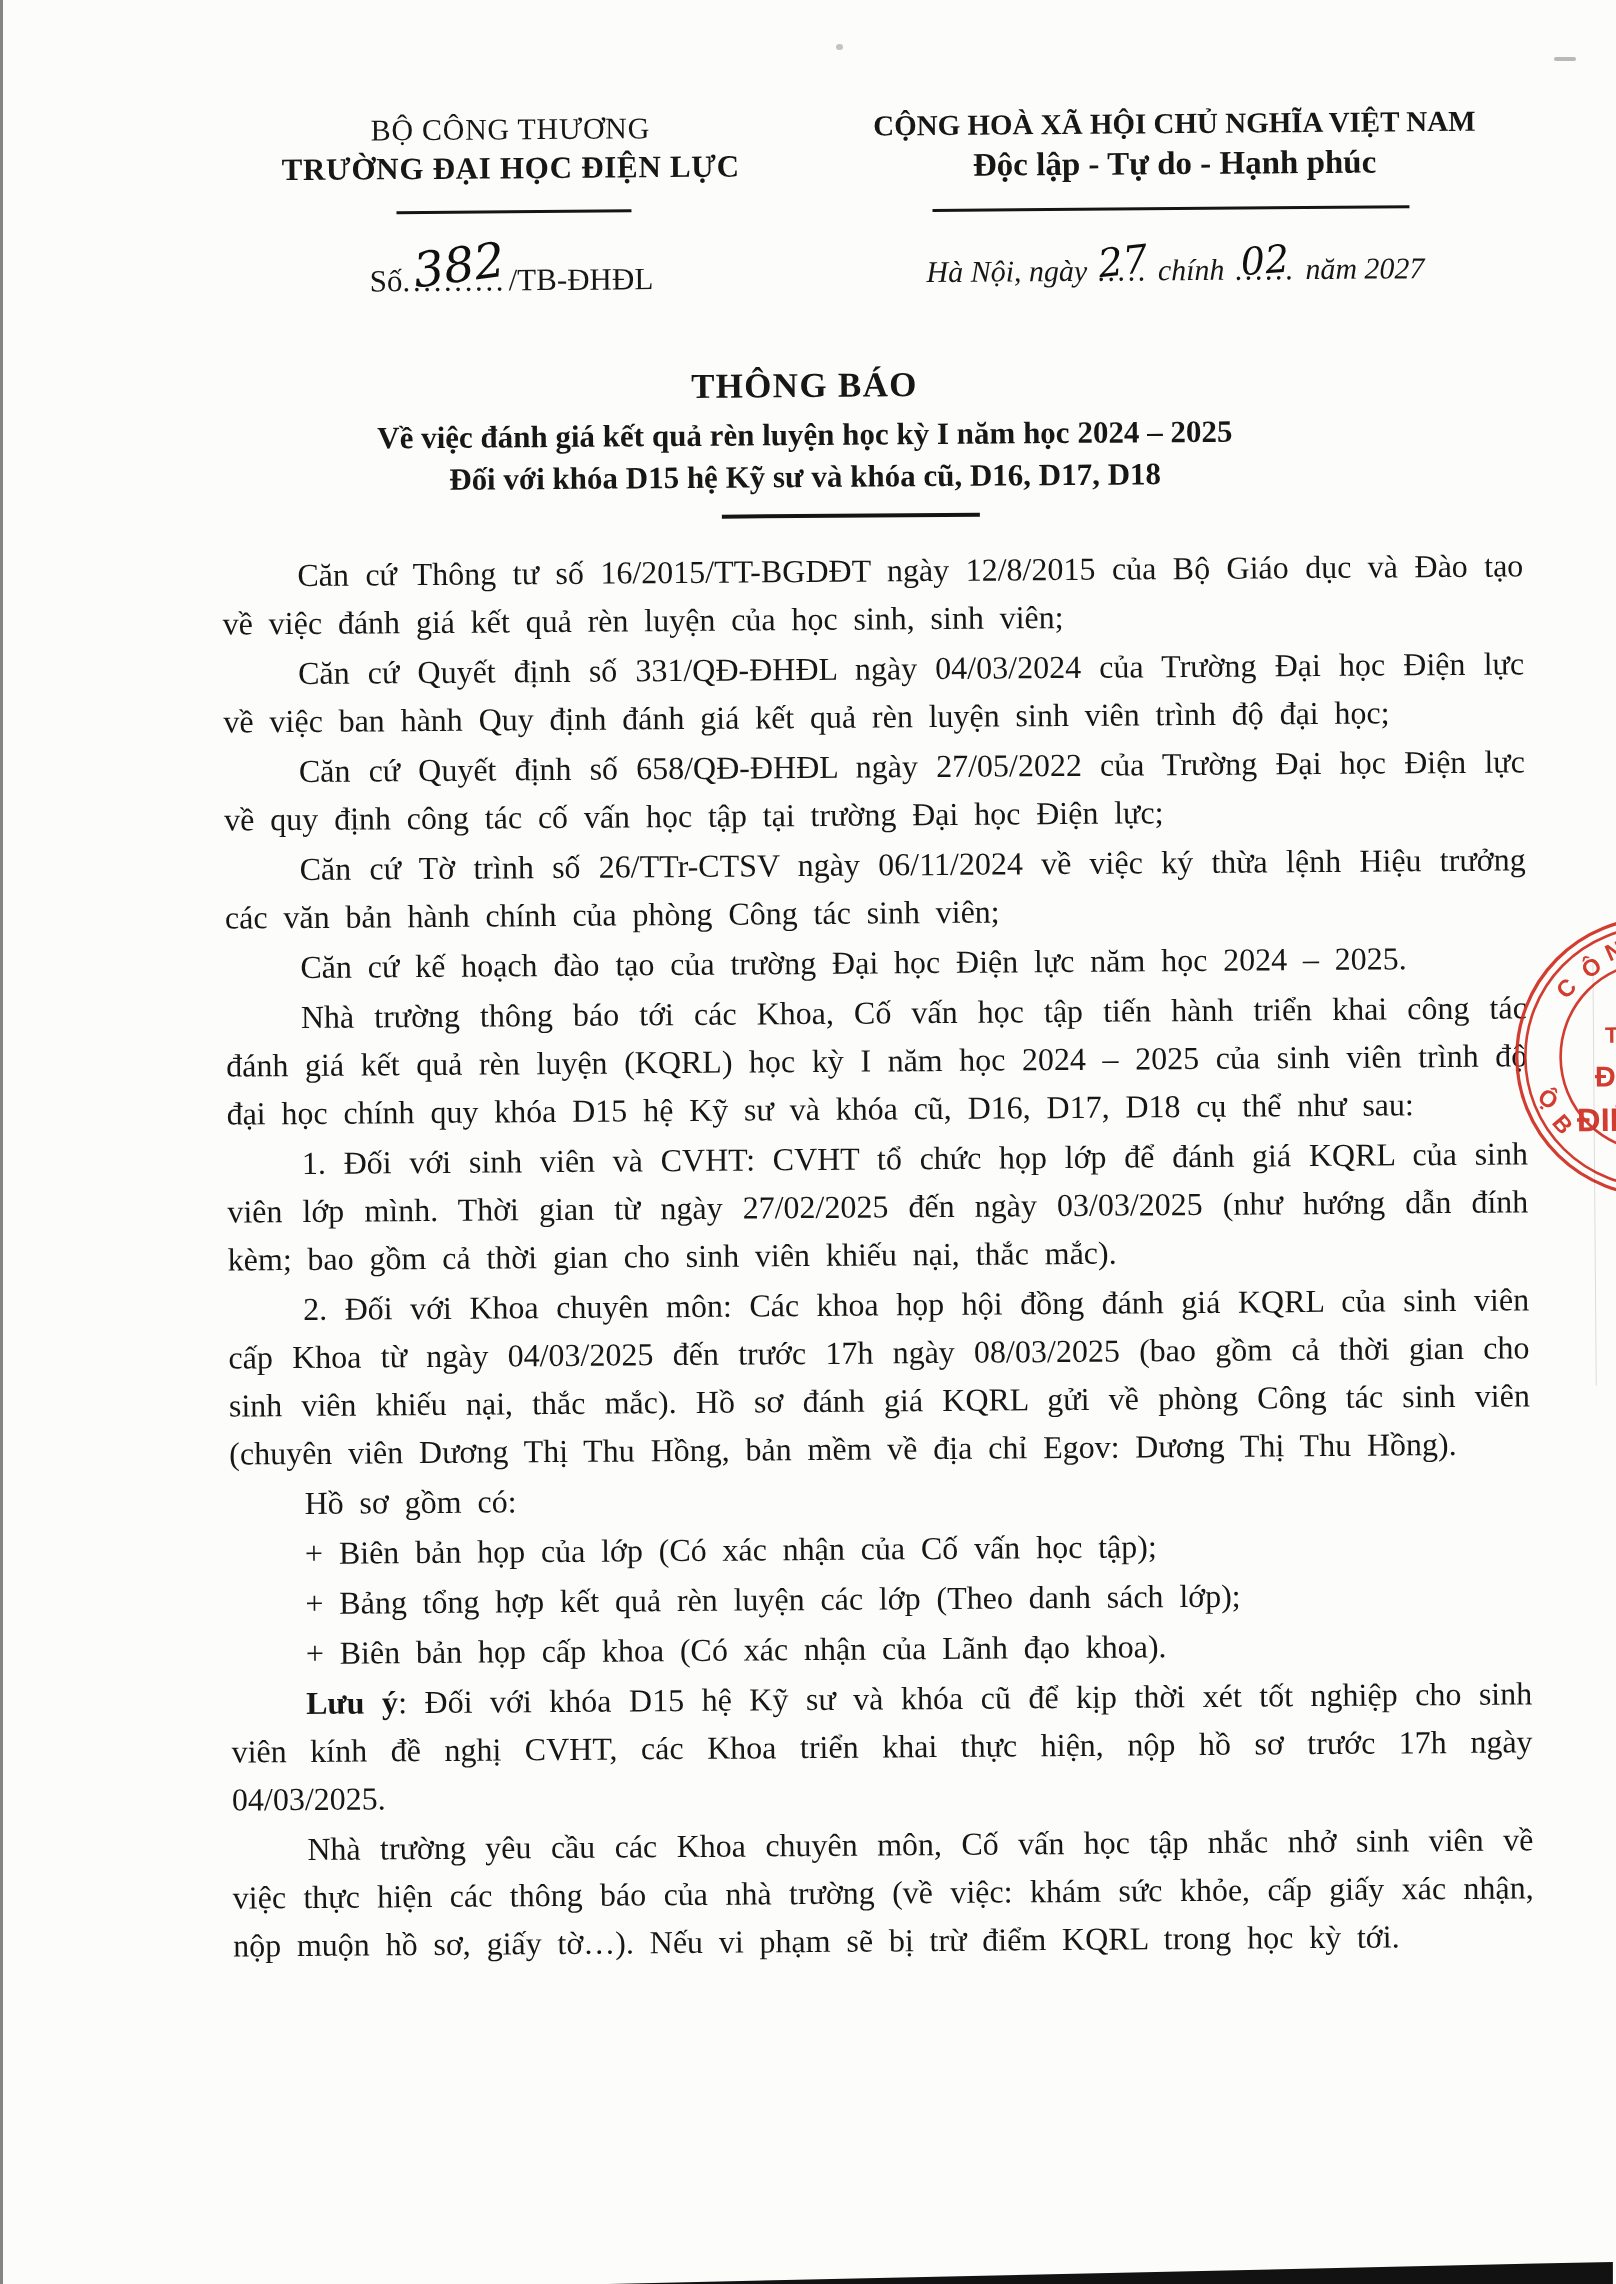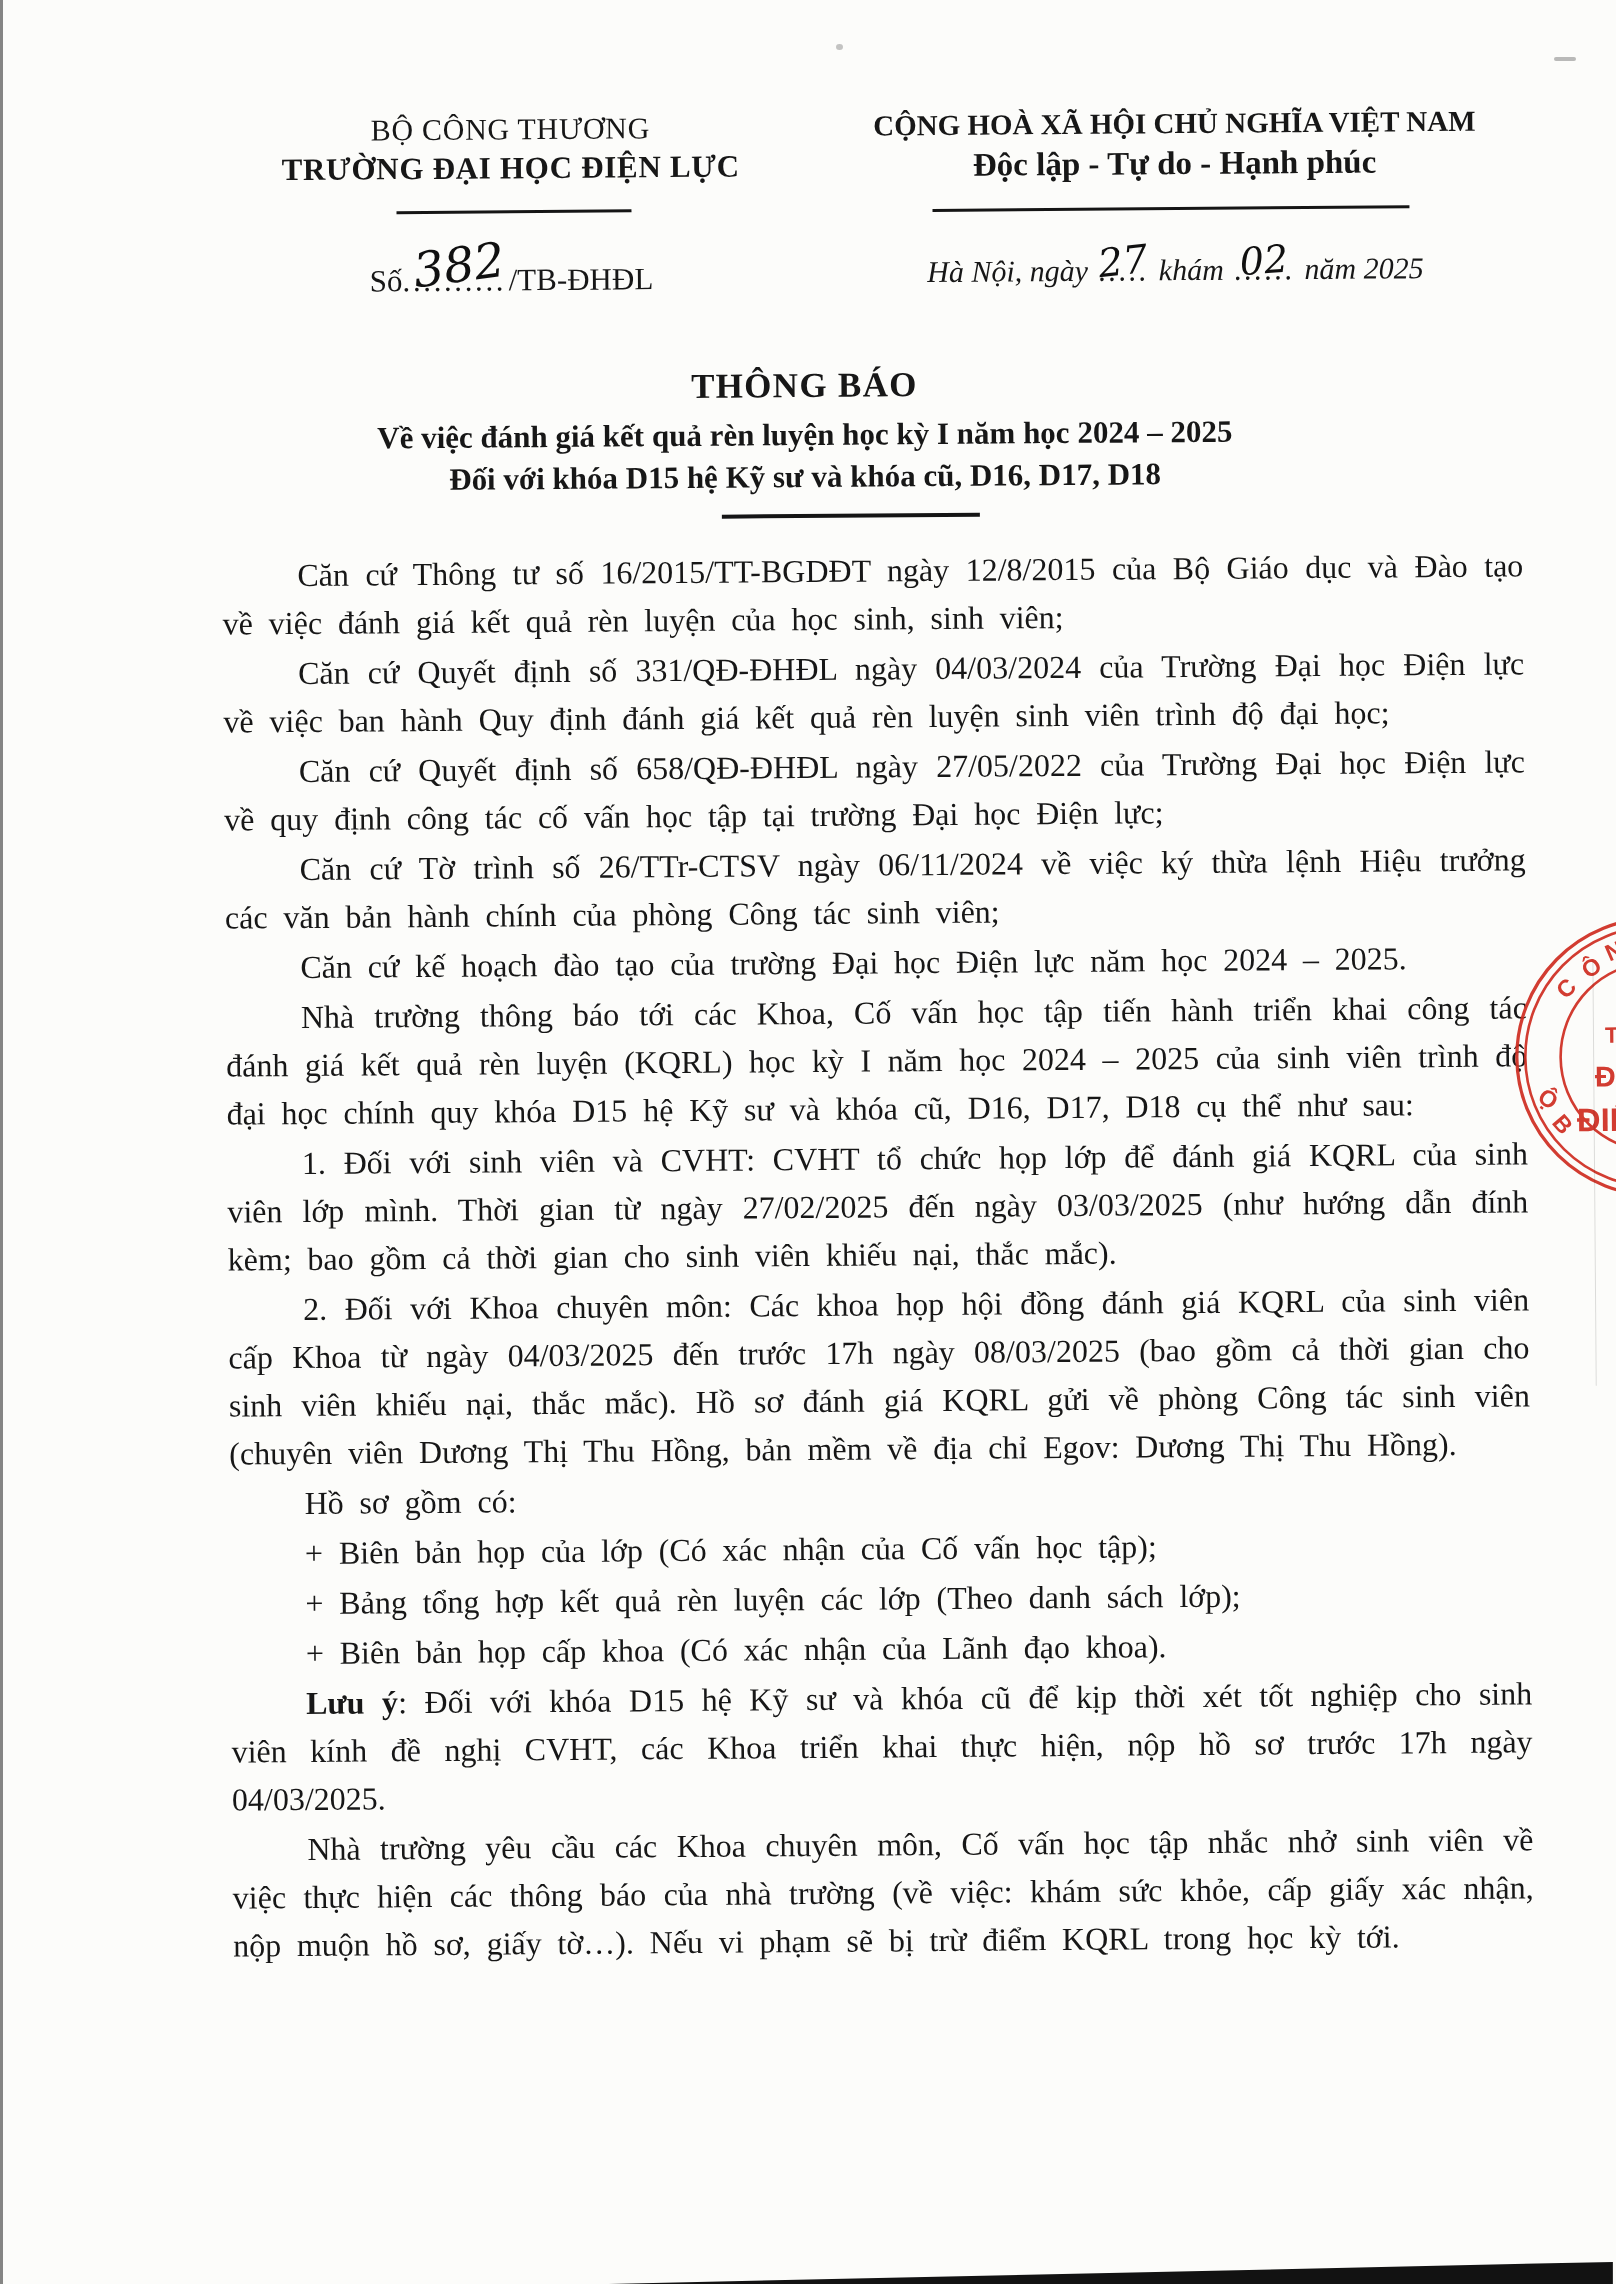--- a/index.html
+++ b/index.html
@@ -75,23 +75,23 @@
   </div>
   <div class="rule-right"></div>
 
   <div class="docnum">
     <span>Số.</span><span class="dotfield"><span class="dots">.........</span><span class="hand num">382</span></span><span>/TB-ĐHĐL</span>
   </div>
 
   <div class="dateline">
     <span>Hà Nội, ngày</span>
     <span class="dotfield"><span class="dots">.....</span><span class="hand day">27</span></span>
-    <span>khám</span>
+    <span>chính</span>
     <span class="dotfield"><span class="dots">......</span><span class="hand month">02</span></span>
-    <span>năm 2025</span>
+    <span>năm 2027</span>
   </div>
 
   <div class="titleblock">
     <div class="t-main">THÔNG BÁO</div>
     <div class="t-sub">Về việc đánh giá kết quả rèn luyện học kỳ I năm học 2024 – 2025</div>
     <div class="t-sub2">Đối với khóa D15 hệ Kỹ sư và khóa cũ, D16, D17, D18</div>
   </div>
   <div class="rule-title"></div>
 
   <div class="bodytext">

